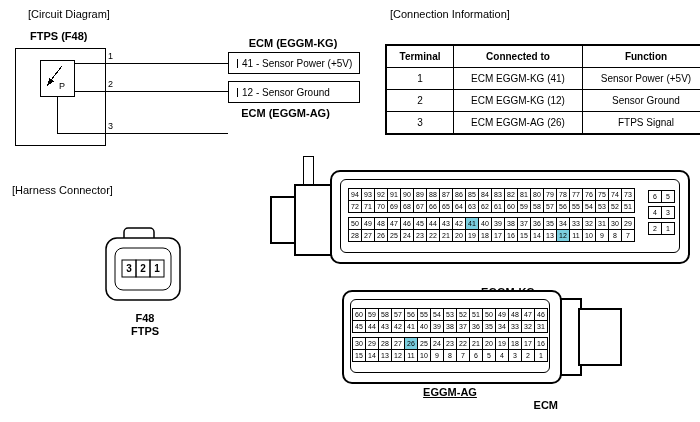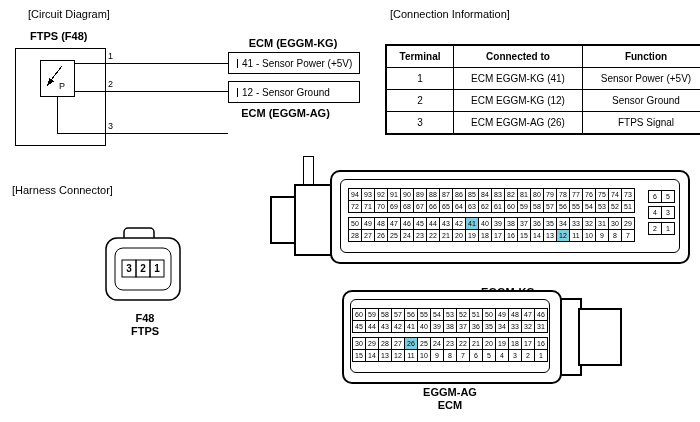--- a/index.html
+++ b/index.html
@@ -307,17 +307,17 @@
           <div class="pin-cell">8</div>
           <div class="pin-cell">7</div>
           <div class="pin-cell">6</div>
           <div class="pin-cell">5</div>
           <div class="pin-cell">4</div>
           <div class="pin-cell">3</div>
           <div class="pin-cell">2</div>
           <div class="pin-cell">1</div>
         </div>
       </div>
-    <div class="abs bold-label center" style="left:342px; top:386px; width:216px;">EGGM-AG</div>
-    <div class="abs bold-label center" style="left:342px; top:399px; width:216px;">ECM</div>
+    <div class="abs bold-label center" style="left:342px; top:386px; width:216px;text-decoration:underline;">EGGM-AG</div>
+    <div class="abs bold-label center" style="left:342px; top:399px; width:216px;text-align:right;">ECM</div>
   </div>
 
 </div>
 
 </body></html>

